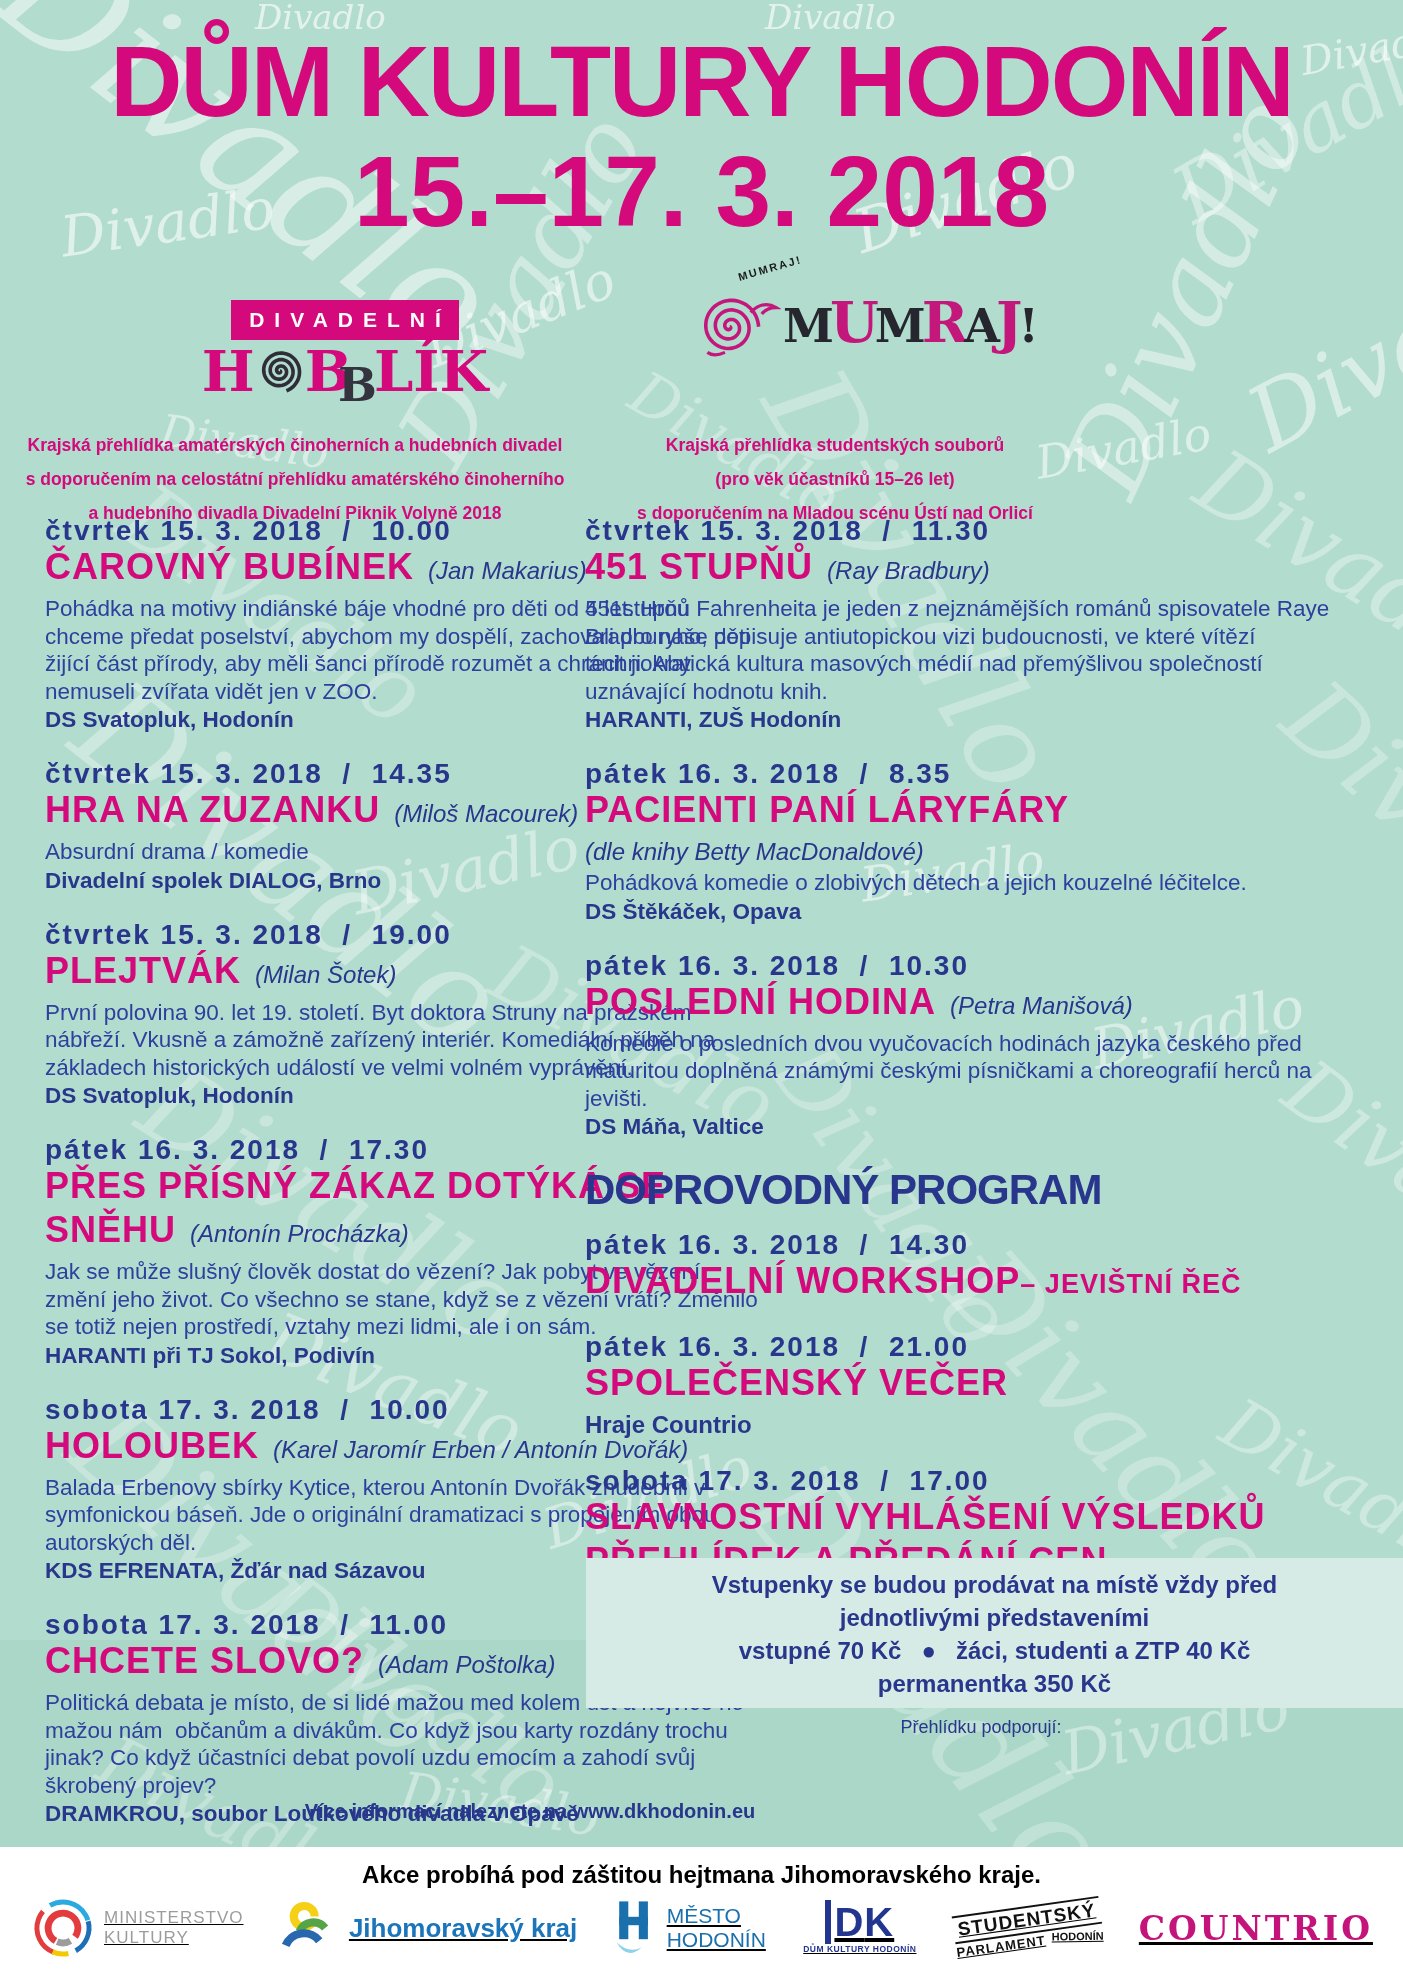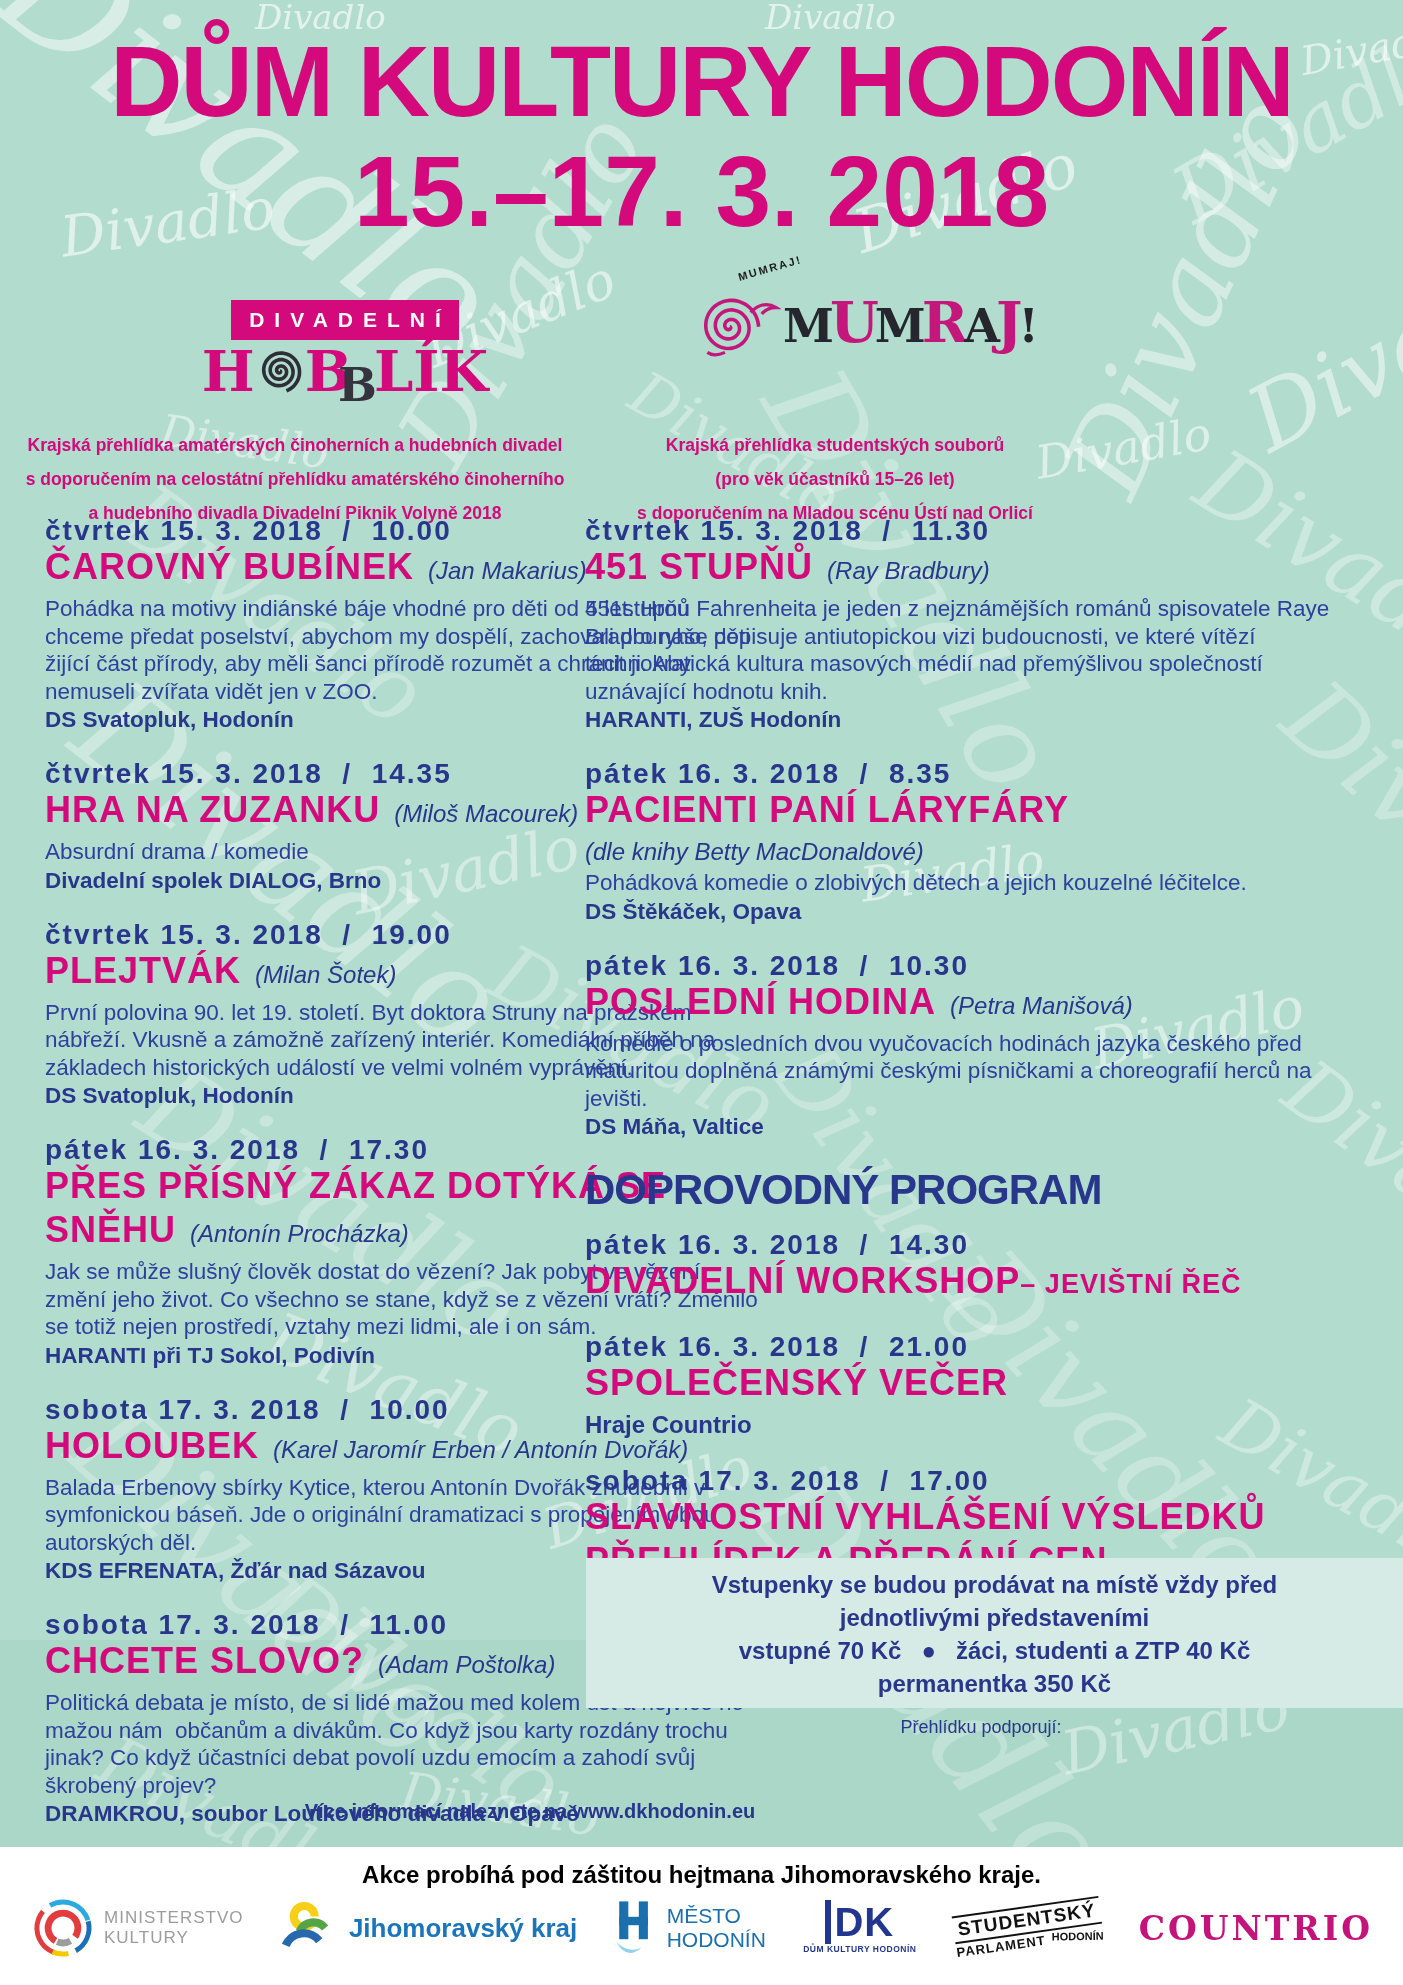--- a/index.html
+++ b/index.html
@@ -67,21 +67,21 @@
   .tickets{left:586px;top:1558px;width:817px;height:150px;background:#d7ebe6;padding-top:10px;box-sizing:border-box;}
   .ticket-line{font-size:24px;font-weight:bold;color:#28368c;line-height:33px;text-align:center;}
   .supporters{left:586px;top:1715px;width:790px;text-align:center;color:#28368c;}
   .s-head{font-size:18px;line-height:24px;}
   .s-line{font-size:18px;line-height:24px;}
   .info{left:230px;top:1800px;width:600px;text-align:center;font-size:20px;font-weight:bold;color:#28368c;}
 
   
   .footer{left:0;top:1847px;width:1403px;height:138px;background:#ffffff;z-index:3;}
   .patron{text-align:center;font-size:24px;font-weight:bold;color:#000;margin-top:14px;}
-  .logos{display:flex;align-items:center;justify-content:space-between;padding:8px 30px 0 32px;}
+  .logos{display:flex;align-items:center;justify-content:space-between;padding:8px 30px 0 32px;text-decoration:underline;}
   .lg{display:flex;align-items:center;gap:10px;}
   .mk-text{color:#9c9c9c;font-size:17px;line-height:20px;letter-spacing:1px;}
   .jk-text{color:#1b75bb;font-size:26px;font-weight:bold;}
   .mh-text{color:#1a6fad;font-size:21px;line-height:24px;}
   .dk-box{text-align:center;}
   .dk-letters{font-size:40px;font-weight:bold;color:#23368f;line-height:1;letter-spacing:1px;}
   .dk-d{border-left:6px solid #23368f;padding-left:3px;}
   .dk-caption{font-size:8.5px;font-weight:bold;color:#23368f;letter-spacing:.5px;margin-top:2px;}
   .sp-stamp{transform:rotate(-8deg);color:#111;text-align:center;}
   .sp1{font-size:19px;font-weight:bold;border-top:2px solid #111;border-bottom:2px solid #111;

